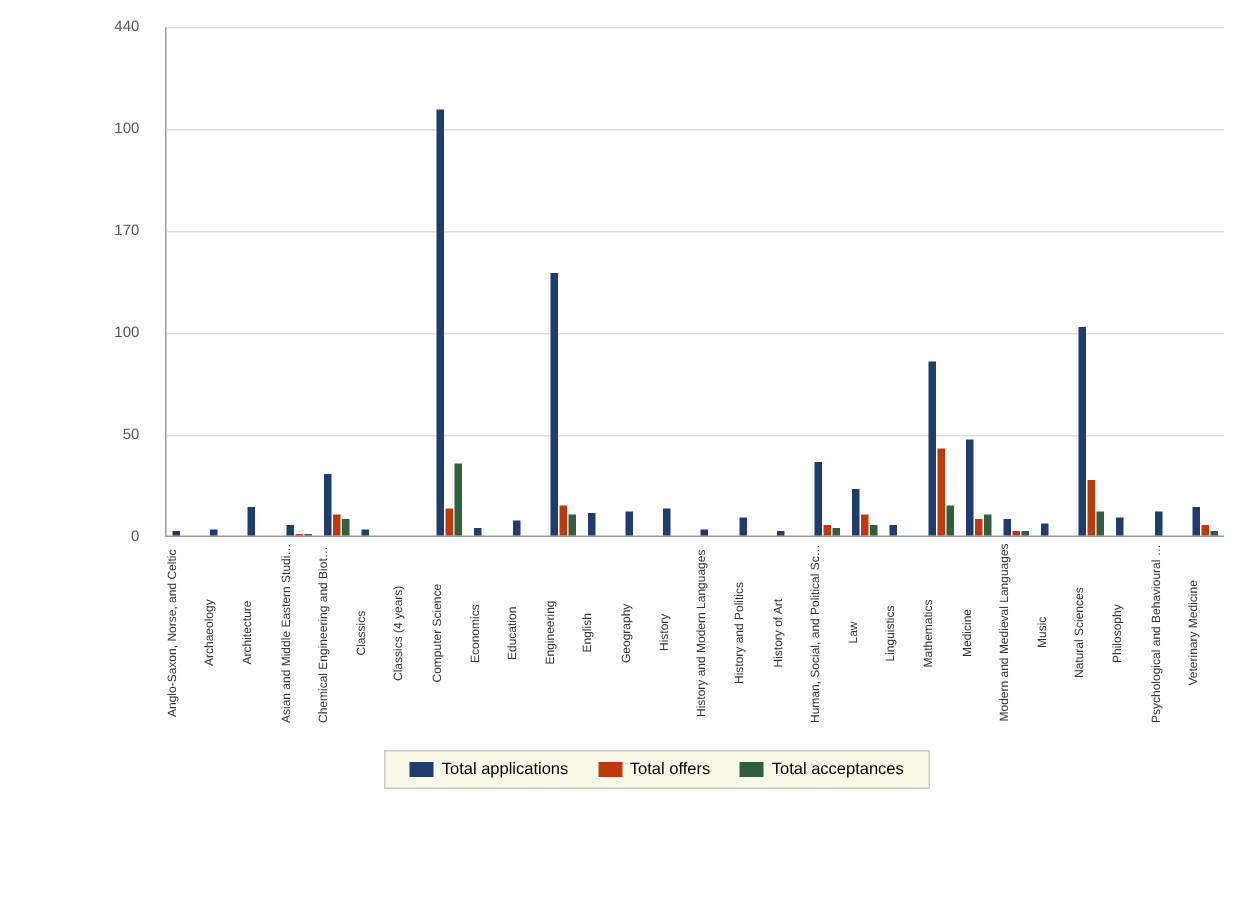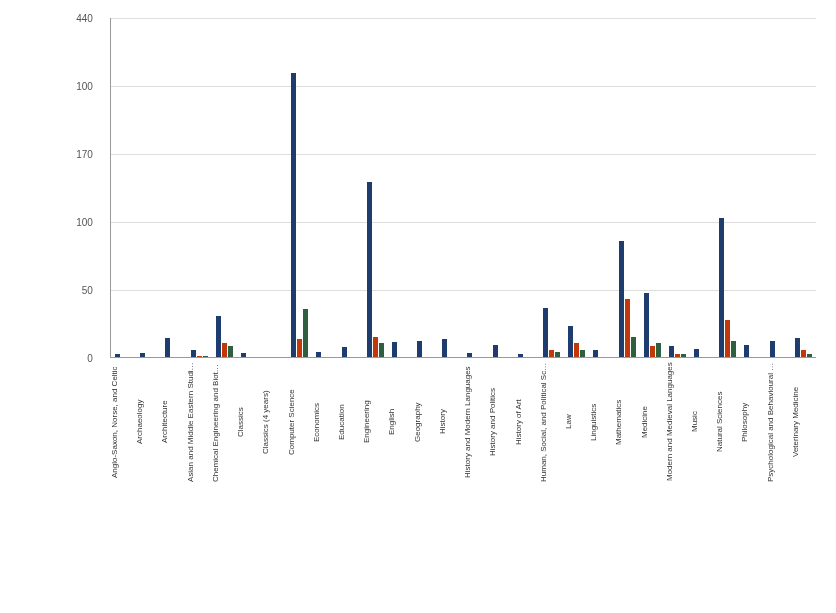--- a/index.html
+++ b/index.html
@@ -307,13 +307,29 @@
       <div class="x-label">Mathematics</div>
       <div class="x-label">Medicine</div>
       <div class="x-label">Modern and Medieval Languages</div>
       <div class="x-label">Music</div>
       <div class="x-label">Natural Sciences</div>
       <div class="x-label">Philosophy</div>
       <div class="x-label">Psychological and Behavioural Sciences</div>
       <div class="x-label">Veterinary Medicine</div>
     </div>
 
+  <div style="display:flex; justify-content:center; margin-top:10px;">
+    <div class="legend" id="legend">
+        <div class="legend-item">
+          <span class="legend-box" style="background: rgb(31, 60, 110);"></span>
+          <span>Total applications</span>
+        </div>
+        <div class="legend-item">
+          <span class="legend-box" style="background: rgb(192, 57, 11);"></span>
+          <span>Total offers</span>
+        </div>
+        <div class="legend-item">
+          <span class="legend-box" style="background: rgb(46, 95, 62);"></span>
+          <span>Total acceptances</span>
+        </div>
+      </div>
+  </div>
 </div>
 
 </body></html>

